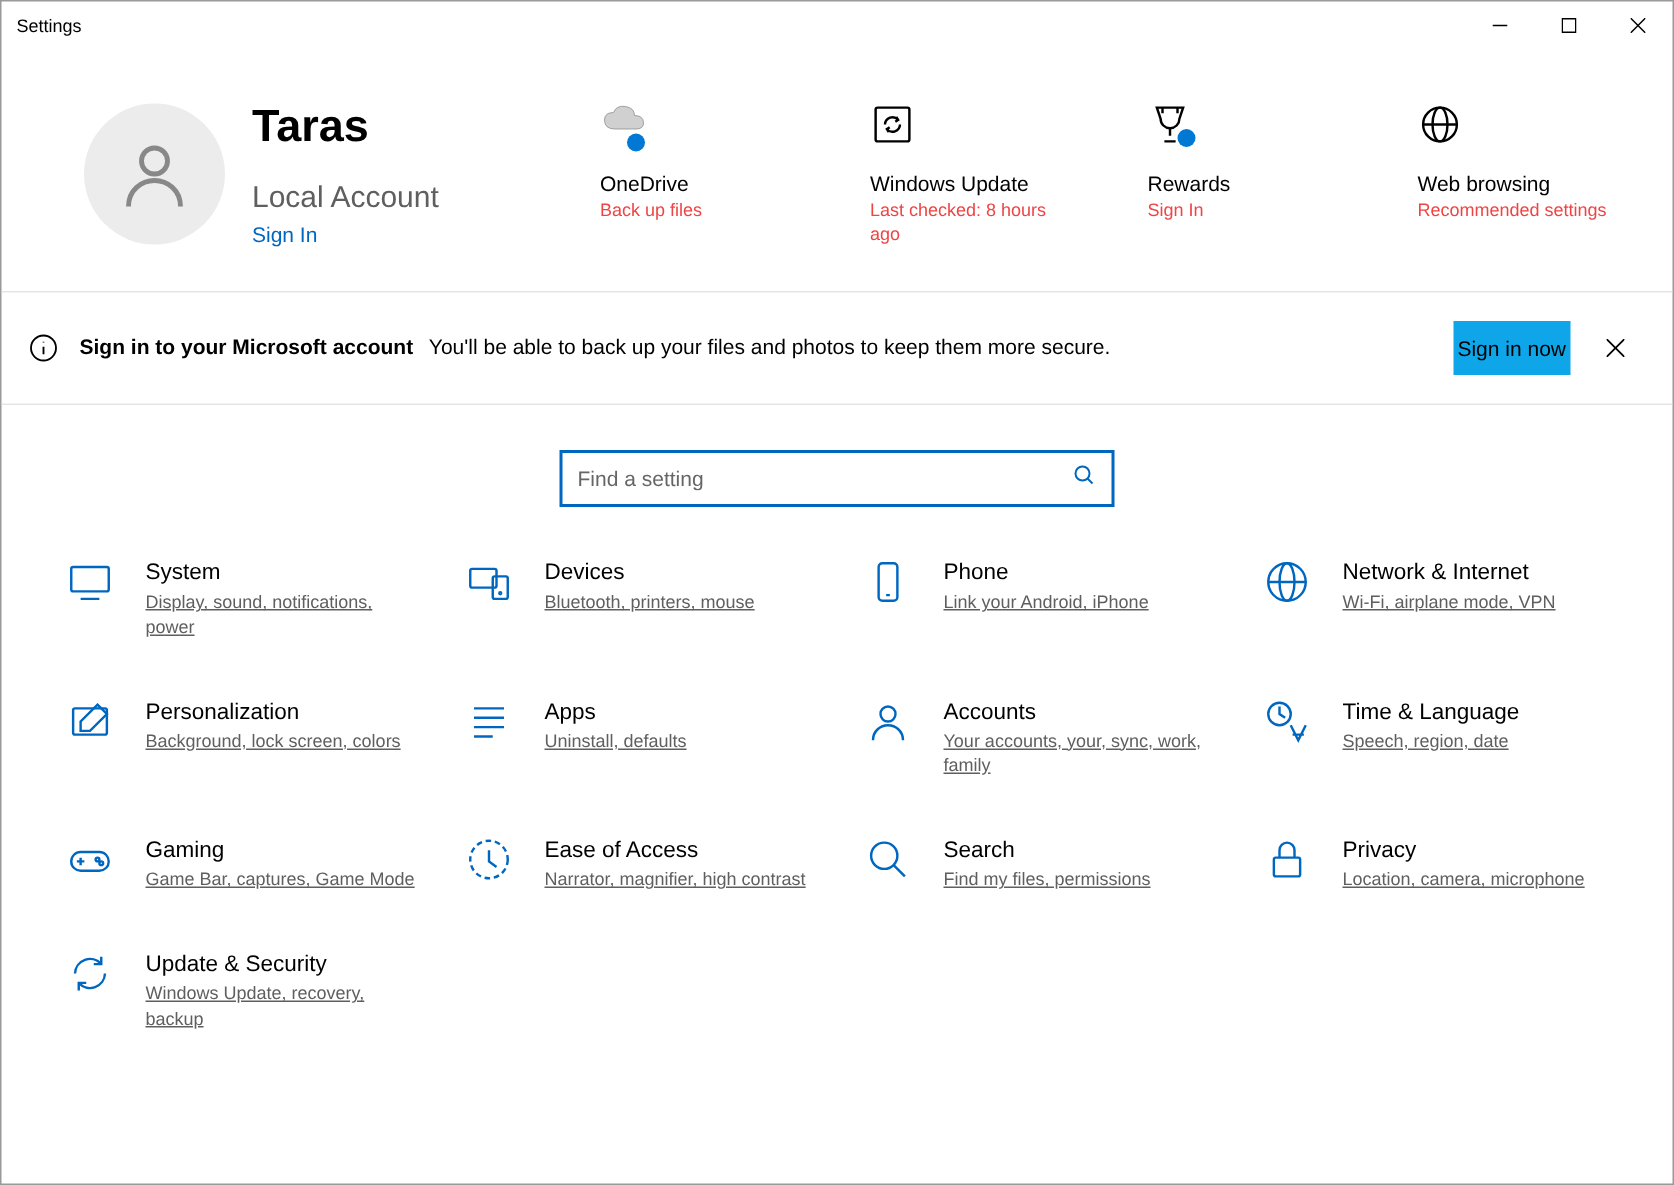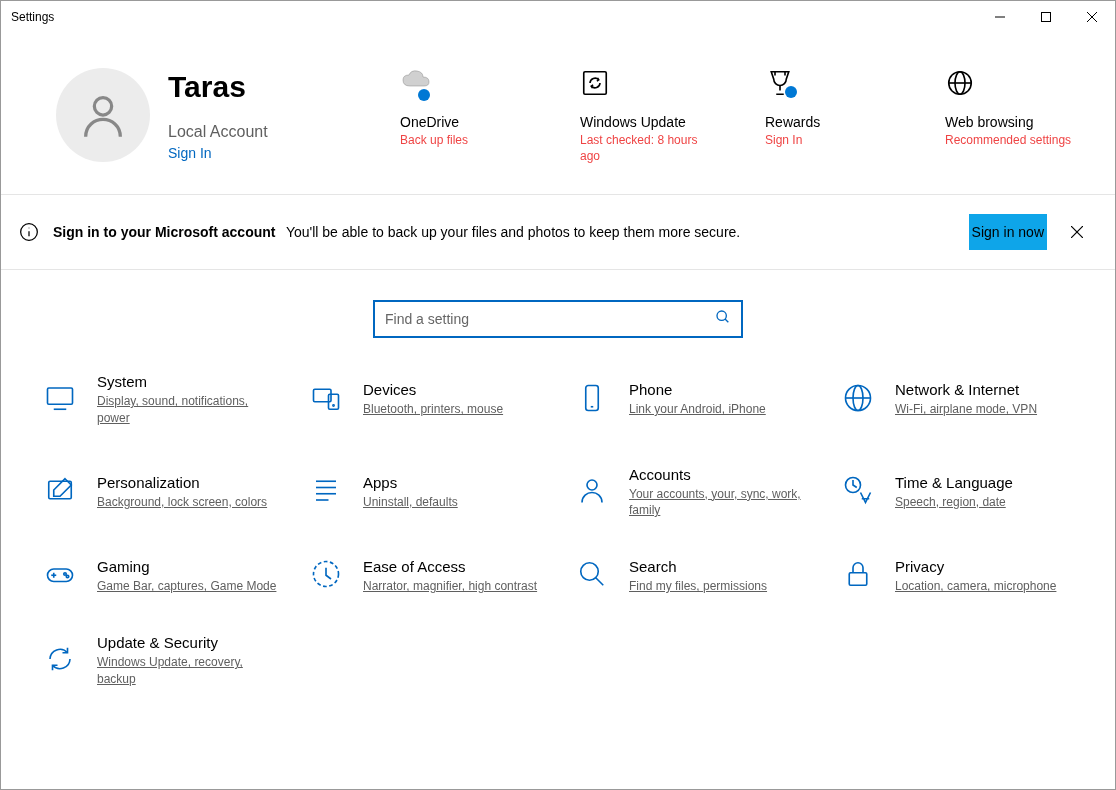--- a/index.html
+++ b/index.html
@@ -7,21 +7,21 @@
 .titlebar { height: 32px; display: flex; align-items: center; justify-content: space-between; padding-left: 10px; border-bottom: 0; }
 .titlebar span.title { font-size: 12px; color: #000; }
 .win-controls { display: flex; }
 .win-btn { width: 46px; height: 32px; display: flex; align-items: center; justify-content: center; }
 .win-btn svg { width: 10px; height: 10px; }
 
 .header-section { display: flex; padding: 35px 40px 30px 55px; align-items: flex-start; gap: 4px; }
 .user-block { display: flex; align-items: center; gap: 18px; min-width: 340px; }
 .avatar { width: 94px; height: 94px; border-radius: 50%; background: #ececec; display: flex; align-items: center; justify-content: center; }
 .user-name { font-size: 30px; font-weight: 600; color: #000; }
-.user-sub { font-size: 16px; color: #5f5f5f; margin-top: 19px; }
+.user-sub { font-size: 20px; color: #5f5f5f; margin-top: 19px; }
 .signin-link { font-size: 14px; color: #0067c0; margin-top: 4px; cursor: pointer; }
 
 .status-cards { display: flex; gap: 50px; flex: 1; }
 .status-card { display: flex; flex-direction: column; min-width: 130px; }
 .status-icon { height: 36px; position: relative; margin-bottom: 10px; }
 .status-title { font-size: 14px; color: #000; }
 .status-desc { font-size: 12px; color: #ef4444; margin-top: 2px; line-height: 1.35; }
 .badge-dot { position: absolute; width: 12px; height: 12px; background: #0078d4; border-radius: 50%; bottom: 3px; left: 18px; }
 
 .banner { display: flex; align-items: center; padding: 0 18px; height: 76px; border-top: 1px solid #e5e5e5; border-bottom: 1px solid #e5e5e5; }
@@ -32,21 +32,21 @@
 .signin-btn { background: #0ea5e9; border: none; padding: 10px 3px; font-size: 14px; cursor: pointer; margin-right: 10px; }
 .banner-close { width: 40px; height: 40px; display: flex; align-items: center; justify-content: center; cursor: pointer; }
 
 .search-section { display: flex; justify-content: center; padding: 30px 0 35px 0; }
 .search-box { width: 370px; height: 38px; border: 2px solid #0067c0; display: flex; align-items: center; padding: 0 10px; }
 .search-box input { flex: 1; border: none; outline: none; font-size: 14px; background: transparent; color: #666; }
 .search-box input::placeholder { color: #666; }
 .search-icon { color: #0067c0; }
 
 .categories { display: grid; grid-template-columns: repeat(4, 1fr); gap: 40px 30px; padding: 0 40px; }
-.cat { display: flex; gap: 18px; cursor: pointer; align-items: center; }
+.cat { display: flex; gap: 18px; cursor: pointer; }
 .cat-icon { width: 38px; height: 34px; flex-shrink: 0; display: flex; align-items: flex-start; justify-content: center; color: #0067c0; }
 .cat-icon svg { width: 30px; height: 30px; }
 .cat-text { flex: 1; }
 .cat-title { font-size: 15px; color: #000; }
 .cat-desc { font-size: 12px; color: #5f5f5f; margin-top: 3px; line-height: 1.35; text-decoration: underline; }
 </style>
 </head>
 <body>
 
 <div class="titlebar">

